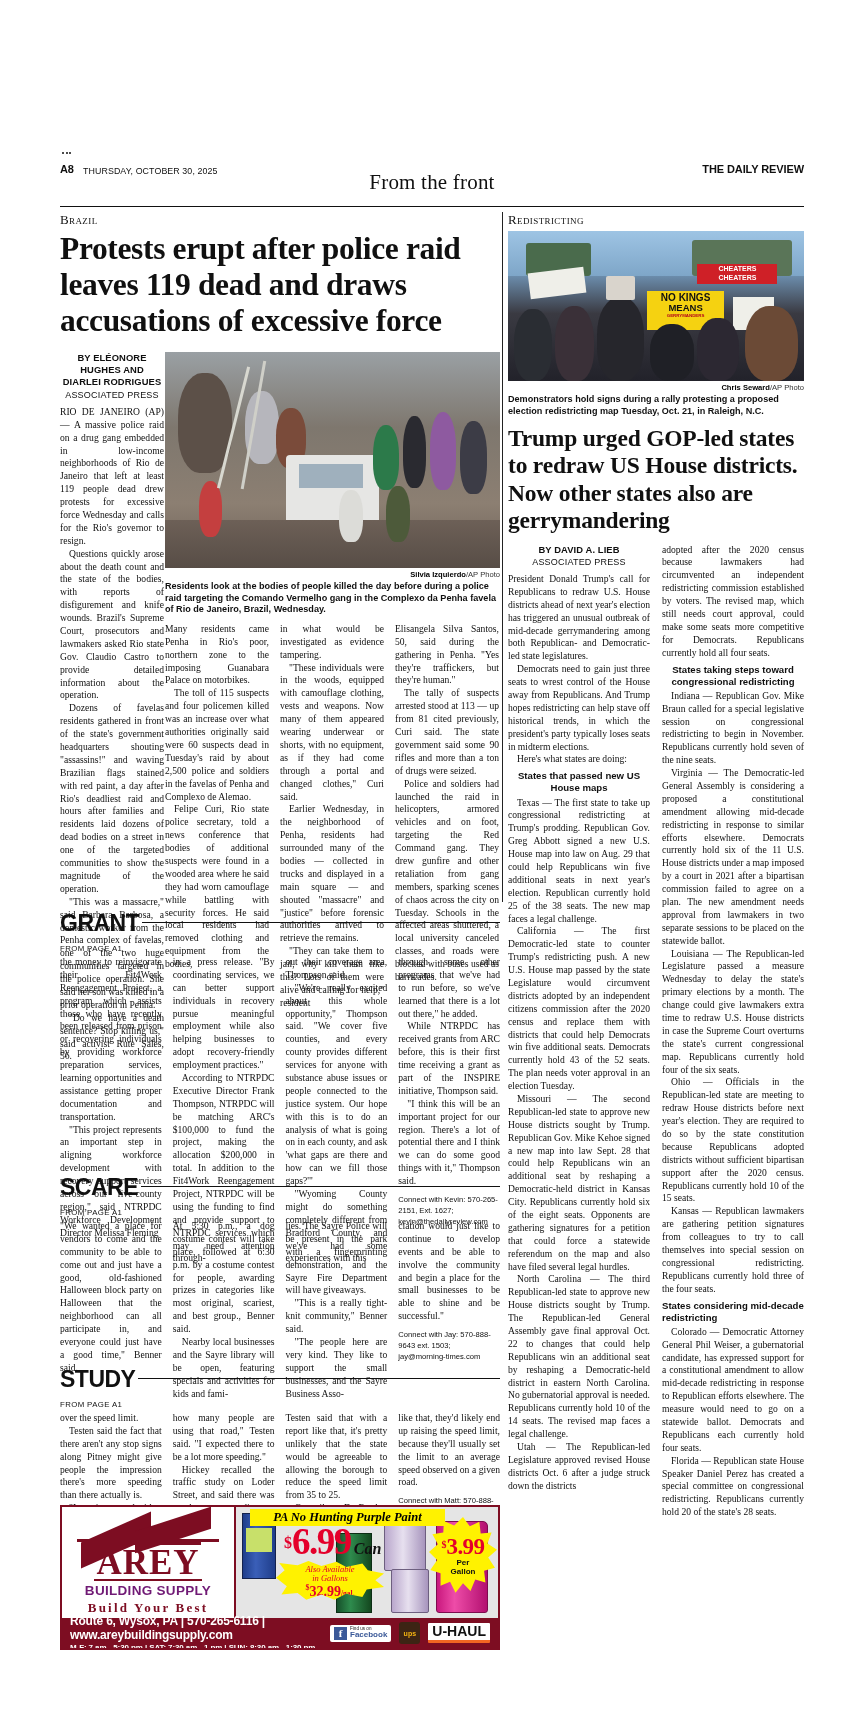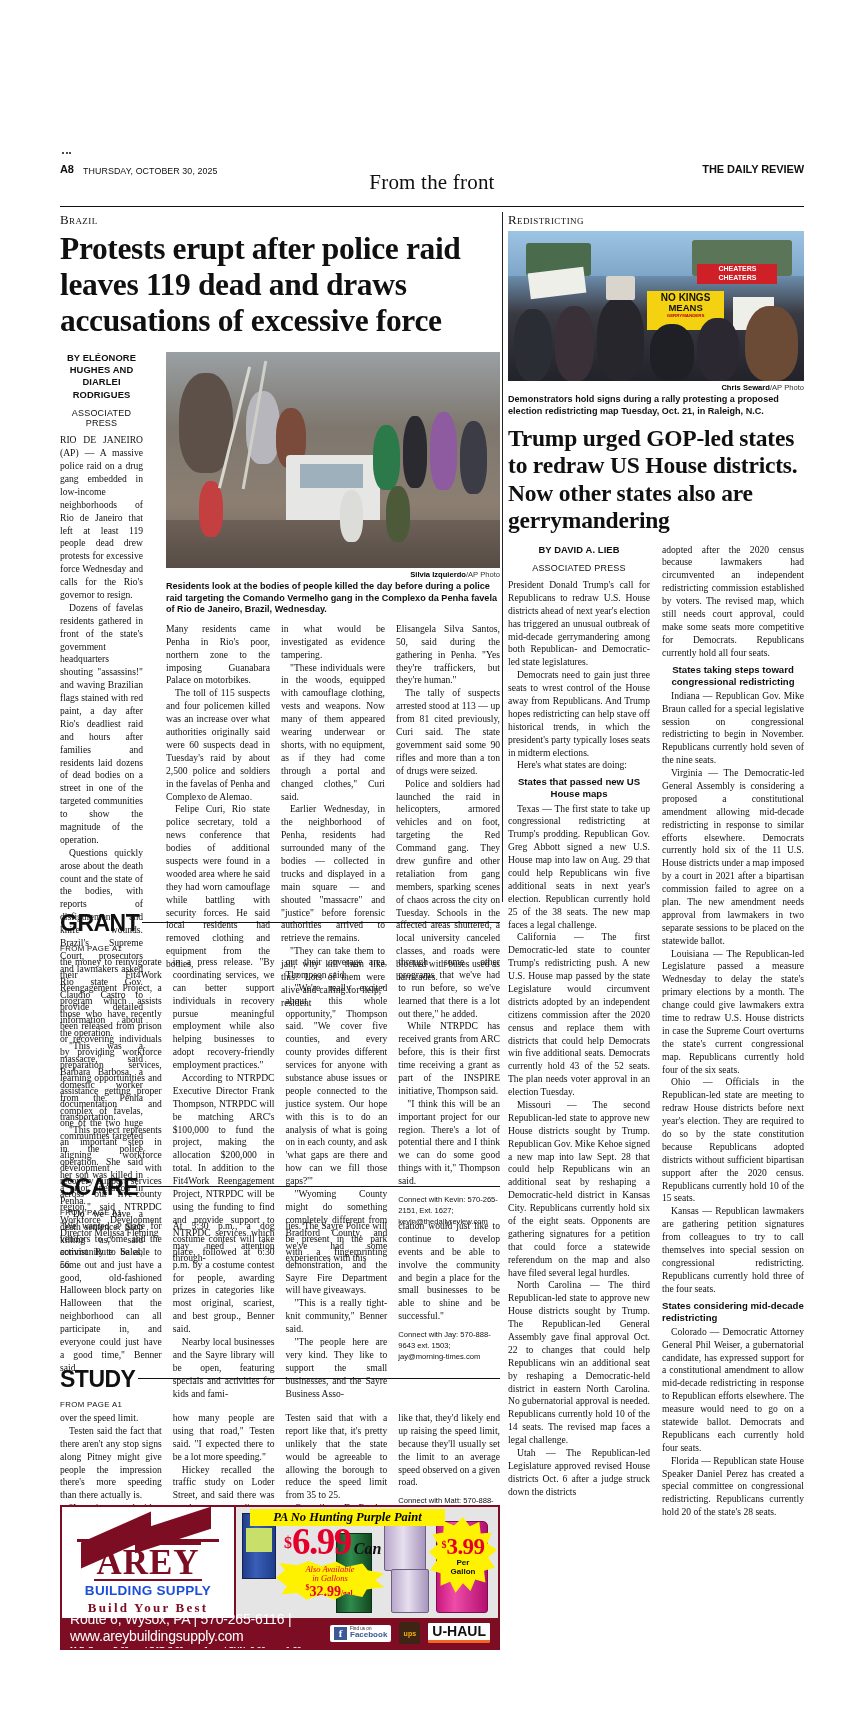--- a/index.html
+++ b/index.html
@@ -75,21 +75,21 @@
   }
 
   .byline {
     font-family: "Liberation Sans", sans-serif;
     font-weight: bold; font-size: 9.4px; text-align: center;
     line-height: 1.32; letter-spacing: 0.1px;
   }
   .byline-org {
     font-family: "Liberation Sans", sans-serif;
     font-size: 9px; text-align: center; letter-spacing: 0.2px;
-    margin-top: 7px; margin-bottom: 6px;
+    margin-top: 1px; margin-bottom: 6px;
   }
 
   
   .bodytext {
     font-family: "Liberation Serif", serif;
     font-size: 9.6px; line-height: 1.345;
     text-align: justify; hyphens: auto;
     -webkit-hyphens: auto;
   }
   .bodytext p { text-indent: 9px; margin: 0; }
@@ -146,21 +146,21 @@
     justify-content: center; padding: 4px 2px;
   }
   .arey-logo { font-family: "Liberation Serif", serif; text-align:center; }
   .arey-name {
     font-size: 35px; font-weight: bold; color: #7d0d22;
     letter-spacing: 1px; line-height: 0.95;
     border-bottom: 2.5px solid #7d0d22; display: inline-block; padding: 0 2px;
   }
   .arey-sub {
     font-family: "Liberation Sans", sans-serif;
-    font-size: 13.5px; font-weight: bold; color: #1d4ed8;
+    font-size: 13.5px; font-weight: bold; color: #701a75;
     letter-spacing: 0.3px; margin-top: 2px;
   }
   .arey-tag {
     font-family: "Liberation Serif", serif;
     font-size: 13px; font-weight: bold; color: #7d0d22;
     letter-spacing: 2.2px; margin-top: 2px;
   }
   .ad-right { flex: 1; position: relative; background: #e5e5e5; }
   .paint-banner {
     position: absolute; left: 14px; top: 2px; width: 195px; height: 17px;
@@ -243,22 +243,22 @@
     background: linear-gradient(90deg,#16502a,#2e8b4d 40%,#14481f);
     border: 1px solid #0c2e15;
   }
   .ad-bar {
     position: absolute; left: 0; bottom: 0; width: 100%; height: 30px;
     background: #7d0d22; display: flex; align-items: center;
     padding: 0 8px; gap: 8px;
   }
   .ad-bar-text { flex: 1; color: #fff; }
   .ad-bar-l1 {
-    font-family: "Liberation Sans", sans-serif; font-weight: normal;
-    font-size: 14px; letter-spacing: -0.2px; line-height: 1.18;
+    font-family: "Liberation Sans", sans-serif; font-weight: bold;
+    font-size: 12px; letter-spacing: -0.2px; line-height: 1.18;
   }
   .ad-bar-l2 {
     font-family: "Liberation Sans", sans-serif; font-weight: bold;
     font-size: 8px; letter-spacing: -0.1px; line-height: 1.2; margin-top: 1px;
   }
   .fb-chip {
     background: #fff; border-radius: 2px; padding: 2px 4px;
     display: flex; align-items: center; gap: 3px;
   }
   .fb-sq {
@@ -311,29 +311,29 @@
   </div>
 
   <div class="section-title">From the front</div>
   <div class="rule-main"></div>
   <div class="vdiv"></div>
 
   <div class="left-zone">
     <div class="kicker">Brazil</div>
     <h1 class="head">Protests erupt after police raid leaves 119 dead and draws accusations of excessive force</h1>
 
-    <div style="display:flex; gap:23px; align-items:flex-start;">
+    <div style="display:flex; gap:1px; align-items:flex-start;">
 
       <div style="width:104px;">
         <div class="byline">BY ELÉONORE HUGHES AND DIARLEI RODRIGUES</div>
         <div class="byline-org">ASSOCIATED PRESS</div>
         <div class="bodytext">
           <p class="noind">RIO DE JANEIRO (AP) — A massive police raid on a drug gang embedded in low-income neighborhoods of Rio de Janeiro that left at least 119 people dead drew protests for excessive force Wednesday and calls for the Rio's governor to resign.</p>
+          <p>Questions quickly arose about the death count and the state of the bodies, with reports of disfigurement and knife wounds. Brazil's Supreme Court, prosecutors and lawmakers asked Rio state Gov. Claudio Castro to provide detailed information about the operation.</p>
           <p>Dozens of favelas residents gathered in front of the state's government headquarters shouting "assassins!" and waving Brazilian flags stained with red paint, a day after Rio's deadliest raid and hours after families and residents laid dozens of dead bodies on a street in one of the targeted communities to show the magnitude of the operation.</p>
-          <p>Questions quickly arose about the death count and the state of the bodies, with reports of disfigurement and knife wounds. Brazil's Supreme Court, prosecutors and lawmakers asked Rio state Gov. Claudio Castro to provide detailed information about the operation.</p>
           <p>"This was a massacre," said Barbara Barbosa, a domestic worker from the Penha complex of favelas, one of the two huge communities targeted in the police operation. She said her son was killed in a prior operation in Penha.</p>
           <p>"Do we have a death sentence? Stop killing us," said activist Rute Sales, 56.</p>
         </div>
       </div>
 
       <div style="flex:1;">
         <div class="photo ph-street" style="height:216px;">
           <div class="blob" style="left:4%;top:10%;width:16%;height:46%;background:#5c5048;"></div>
           <div class="blob" style="left:24%;top:18%;width:10%;height:34%;background:#b6b6bc;"></div>
           <div class="blob" style="left:33%;top:26%;width:9%;height:28%;background:#7a4b3a;"></div>

